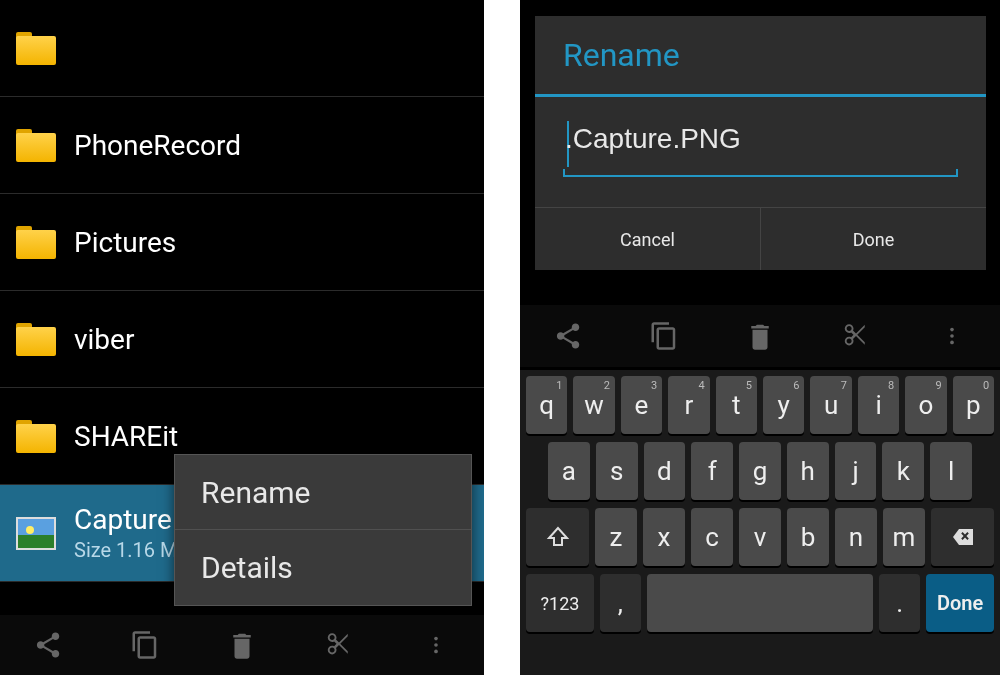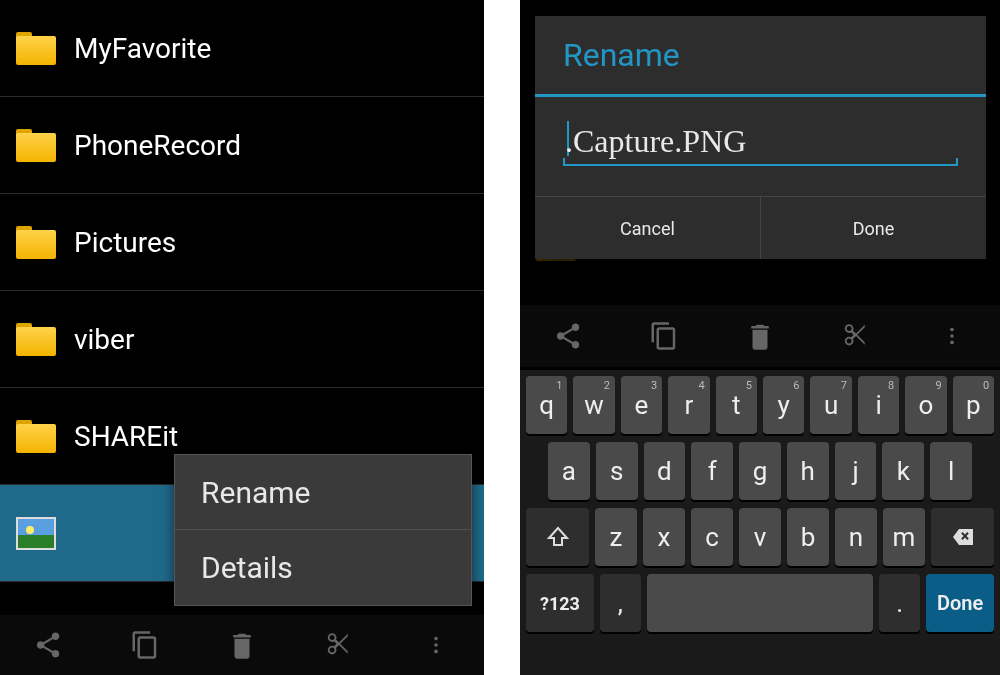--- a/index.html
+++ b/index.html
@@ -119,25 +119,24 @@
     padding:20px 28px 20px;
     border-bottom: 3px solid #2296c4;
   }
   .dialog-body { padding: 22px 28px 30px; }
   .rename-input {
     width:100%;
     background:transparent;
     border:none;
     border-bottom: 2px solid #2296c4;
     color:#e8e8e8;
-    font-size:32px;
-    padding: 4px 2px 4px;
+    font-size:28px;
+    padding: 4px 2px 20px;
     outline:none;
     position:relative;
-    font-family:Liberation Serif, serif;
   }
   .input-wrap { position:relative; }
   .input-wrap::before, .input-wrap::after {
     content:""; position:absolute; bottom:0; width:2px; height:8px; background:#2296c4;
   }
   .input-wrap::before { left:0; }
   .input-wrap::after { right:0; }
   .cursor {
     position:absolute; left:4px; top:2px; bottom:10px;
     width:2px; background:#2296c4;
@@ -176,50 +175,53 @@
     display:flex; align-items:center; justify-content:center;
     font-size:26px;
     position:relative;
     box-shadow: 0 2px 0 #000;
   }
   .key .num { position:absolute; top:3px; right:5px; font-size:11px; color:#bbb; }
   .key.wide   { flex:1.5; }
   .key.space  { flex:5; }
   .key.dark   { background:#2e2e2e; }
   .key.done   { background:#0a5d86; font-size:20px; font-weight:600; }
-  .key.sym    { font-size:18px;font-weight:bold; }
+  .key.sym    { font-size:18px; }
   .key svg { fill:#ddd; }
 </style>
 </head>
 <body>
 
 <div class="phone phone-left">
   <div class="list">
     <div class="row">
       <div class="folder-icon"></div>
-      <span>MyFavorite</span>
     </div>
     <div class="row">
       <div class="folder-icon"></div>
       <span>PhoneRecord</span>
     </div>
     <div class="row">
       <div class="folder-icon"></div>
       <span>Pictures</span>
     </div>
     <div class="row">
       <div class="folder-icon"></div>
       <span>viber</span>
     </div>
     <div class="row">
       <div class="folder-icon"></div>
       <span>SHAREit</span>
     </div>
     <div class="row selected">
       <div class="image-icon"></div>
+      <div class="labels">
+        <span>Capture</span>
+        <span class="sub">Size 1.16 M</span>
+      </div>
     </div>
   </div>
 
   <div class="context-menu">
     <div class="context-item">
       <span>Rename</span>
     </div>
     <div class="context-item">
       <span>Details</span>
     </div>

